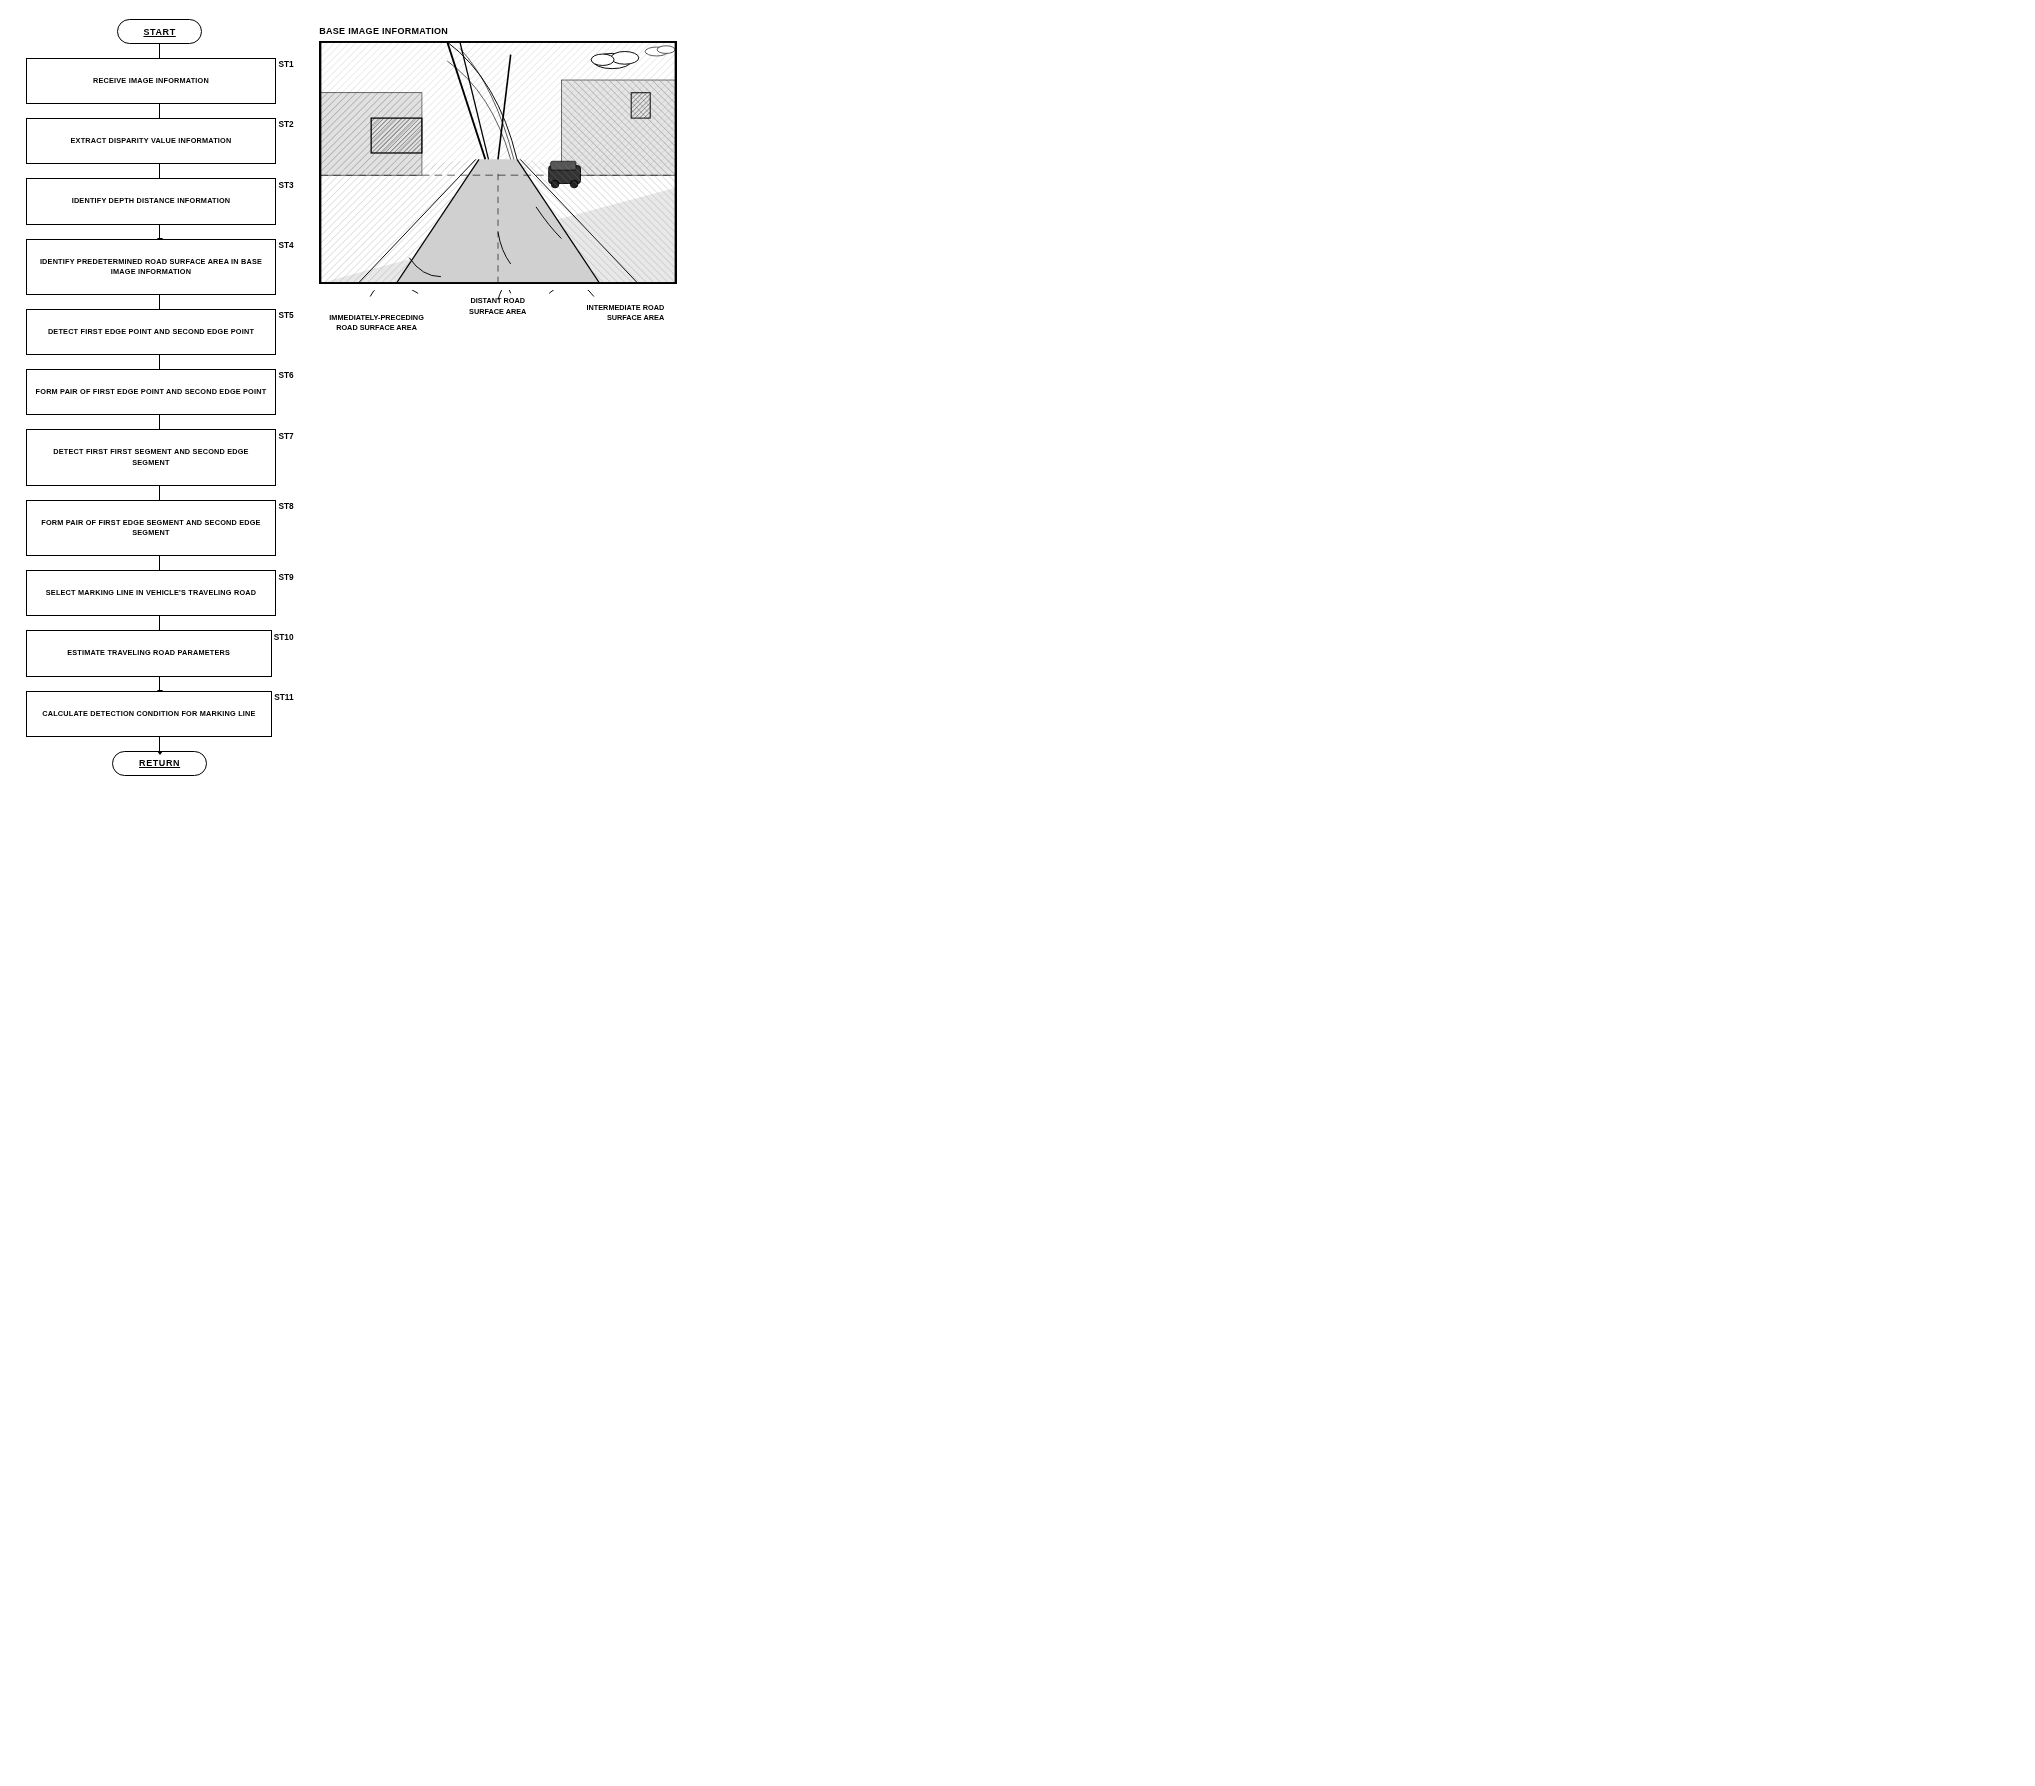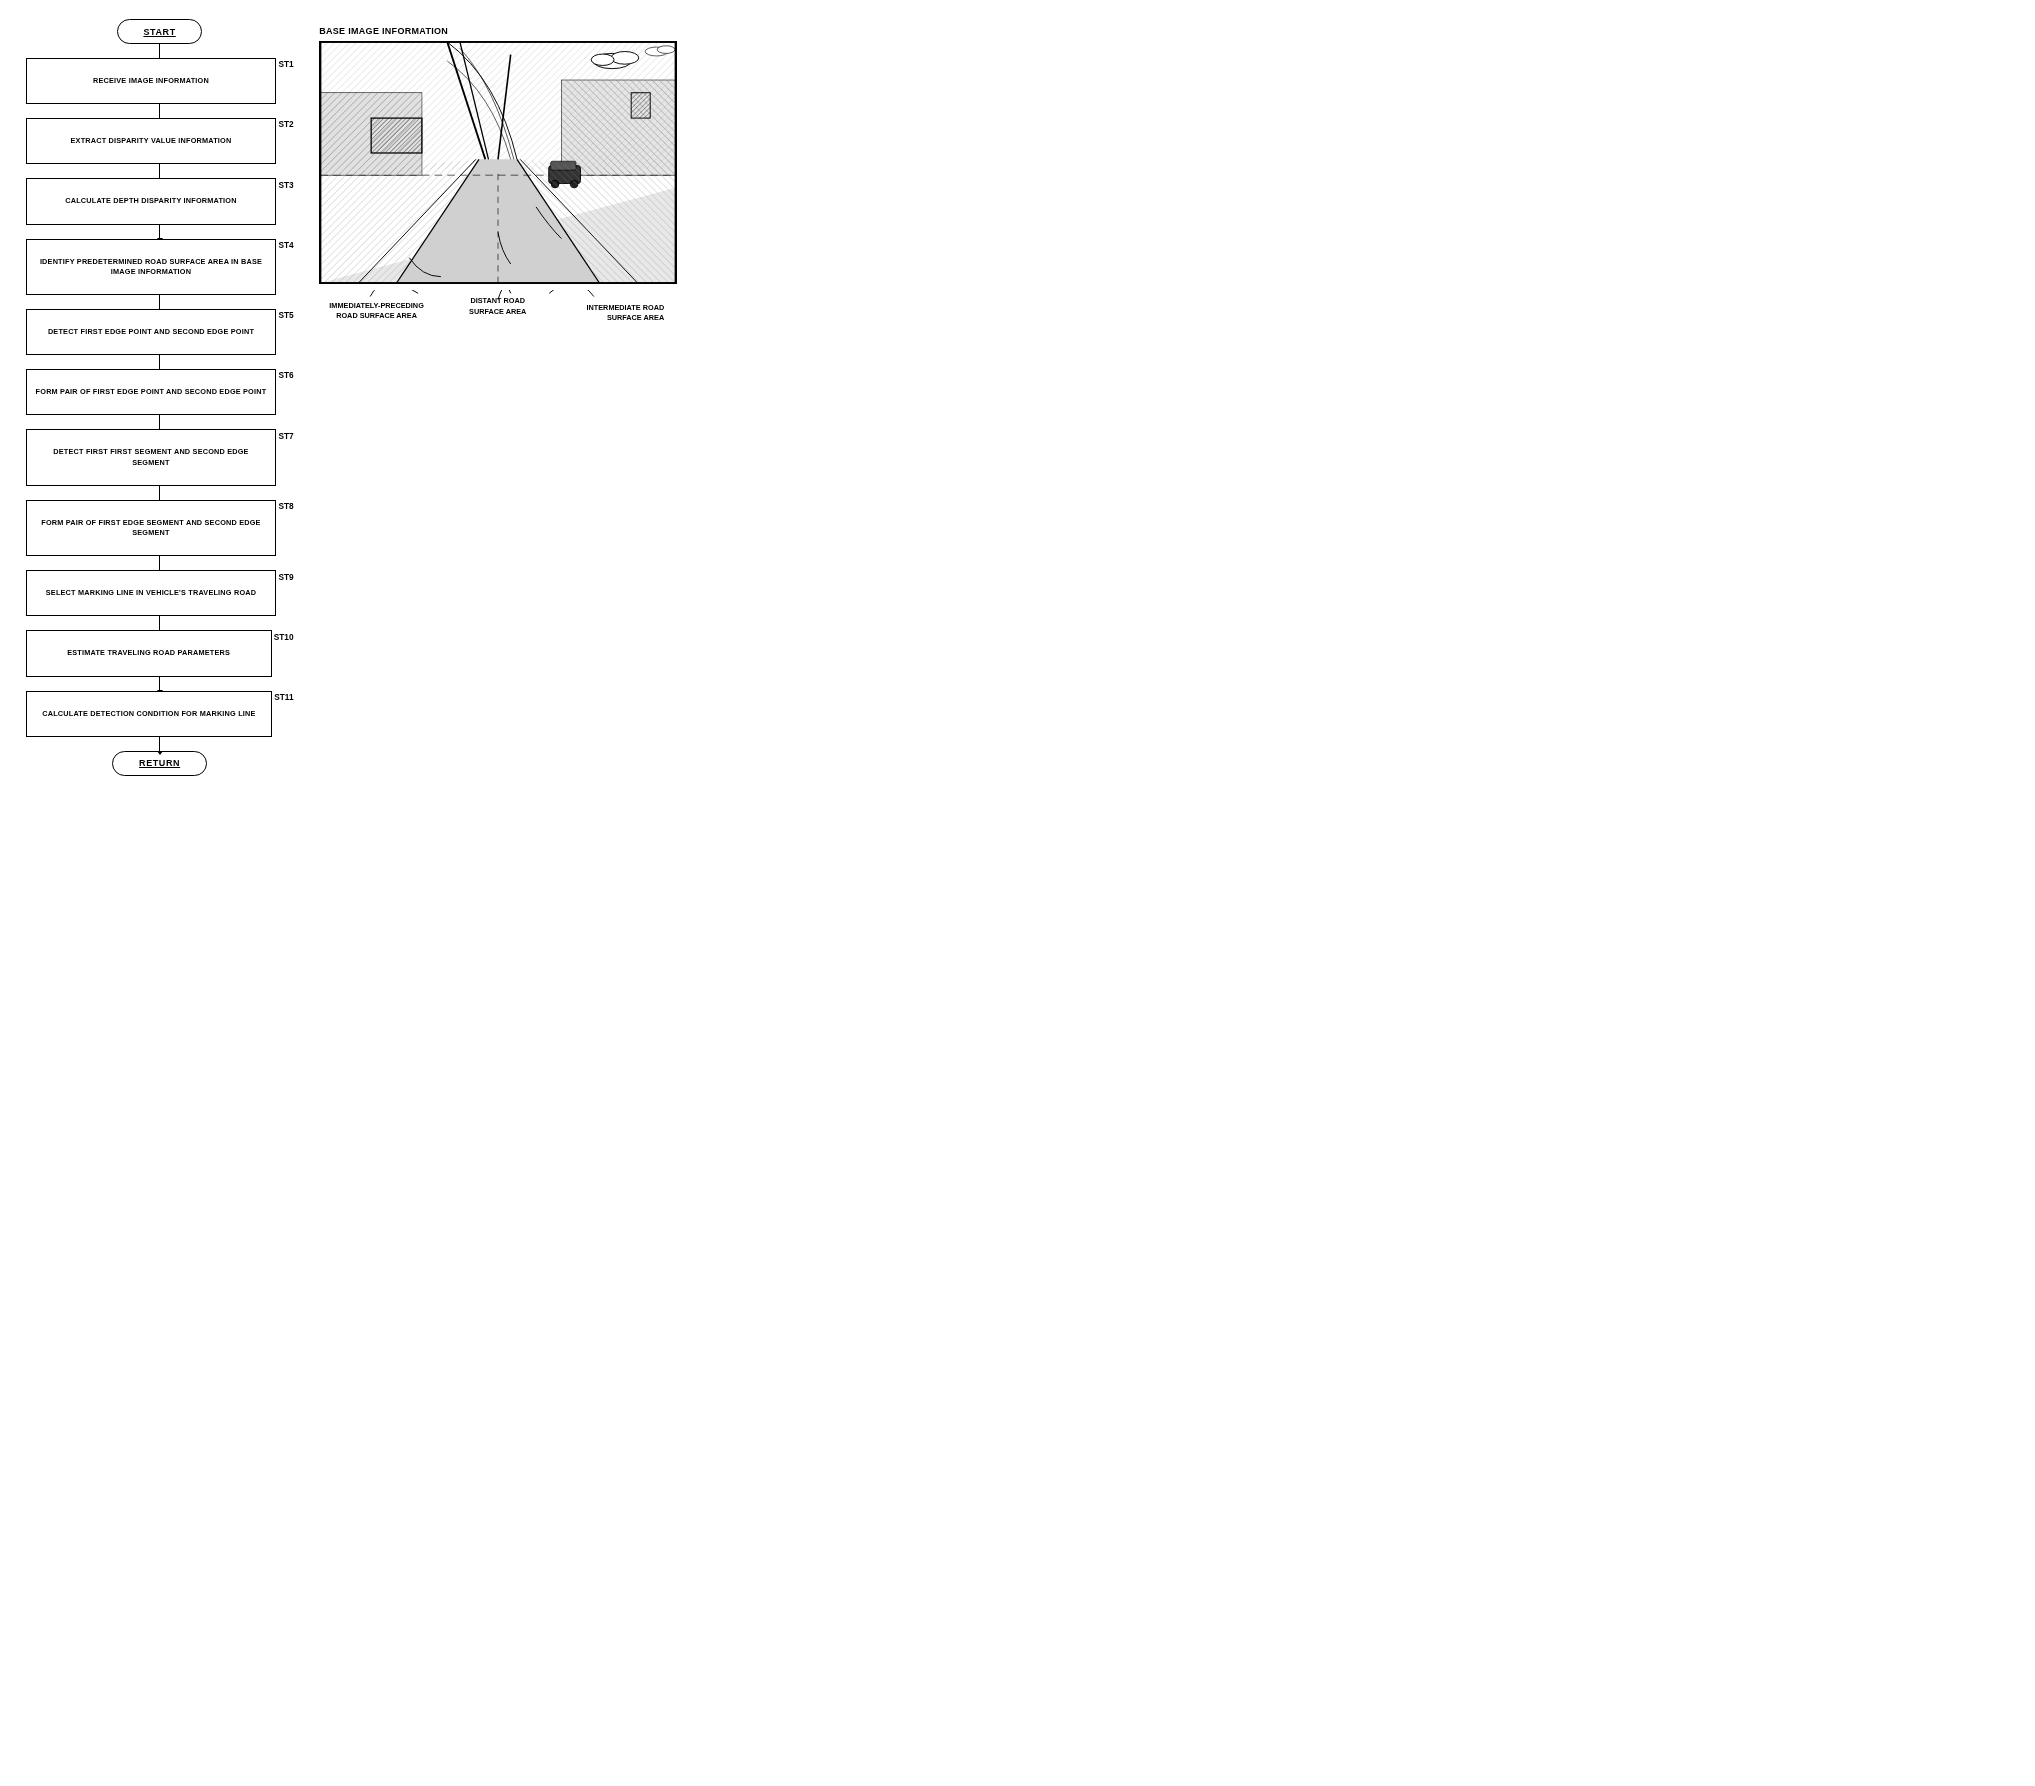--- a/index.html
+++ b/index.html
@@ -137,21 +137,21 @@
     </div>
     <div class="flow-arrow"></div>
 
     <div class="step-row">
       <div class="step-box">EXTRACT DISPARITY VALUE INFORMATION</div>
       <span class="step-label">ST2</span>
     </div>
     <div class="flow-arrow"></div>
 
     <div class="step-row">
-      <div class="step-box">CALCULATE DEPTH DISPARITY INFORMATION</div>
+      <div class="step-box">IDENTIFY DEPTH DISTANCE INFORMATION</div>
       <span class="step-label">ST3</span>
     </div>
     <div class="flow-arrow"></div>
 
     <div class="step-row">
       <div class="step-box">IDENTIFY PREDETERMINED ROAD SURFACE AREA IN BASE IMAGE INFORMATION</div>
       <span class="step-label">ST4</span>
     </div>
     <div class="flow-arrow"></div>
 
@@ -285,21 +285,21 @@
     <div class="labels-container">
       <svg width="358" height="77" style="position:absolute;top:0;left:0;" viewBox="0 0 560 120">
 
         <path d="M80,10 Q100,-30 155,5" fill="none" stroke="#000" stroke-width="1.5"></path>
 
         <path d="M280,15 Q290,-20 300,5" fill="none" stroke="#000" stroke-width="1.5"></path>
 
         <path d="M430,10 Q400,-30 360,5" fill="none" stroke="#000" stroke-width="1.5"></path>
       </svg>
 
-      <div class="road-label" style="left:6.4px; top:11px; width:102px;">
+      <div class="road-label" style="left:6.4px; top:23px; width:102px;">
         IMMEDIATELY-PRECEDING<br>ROAD SURFACE AREA
       </div>
 
       <div class="road-label" style="left:134px; top:6.4px; width:89px;">
         DISTANT ROAD<br>SURFACE AREA
       </div>
 
       <div class="road-label" style="left:236px; top:12.8px; width:109px;text-align:right;">
         INTERMEDIATE ROAD<br>SURFACE AREA
       </div>

